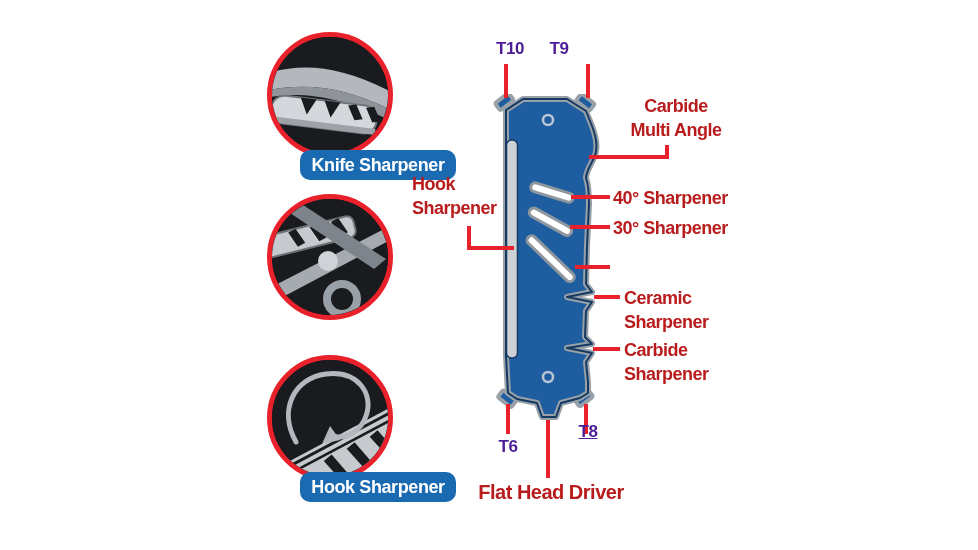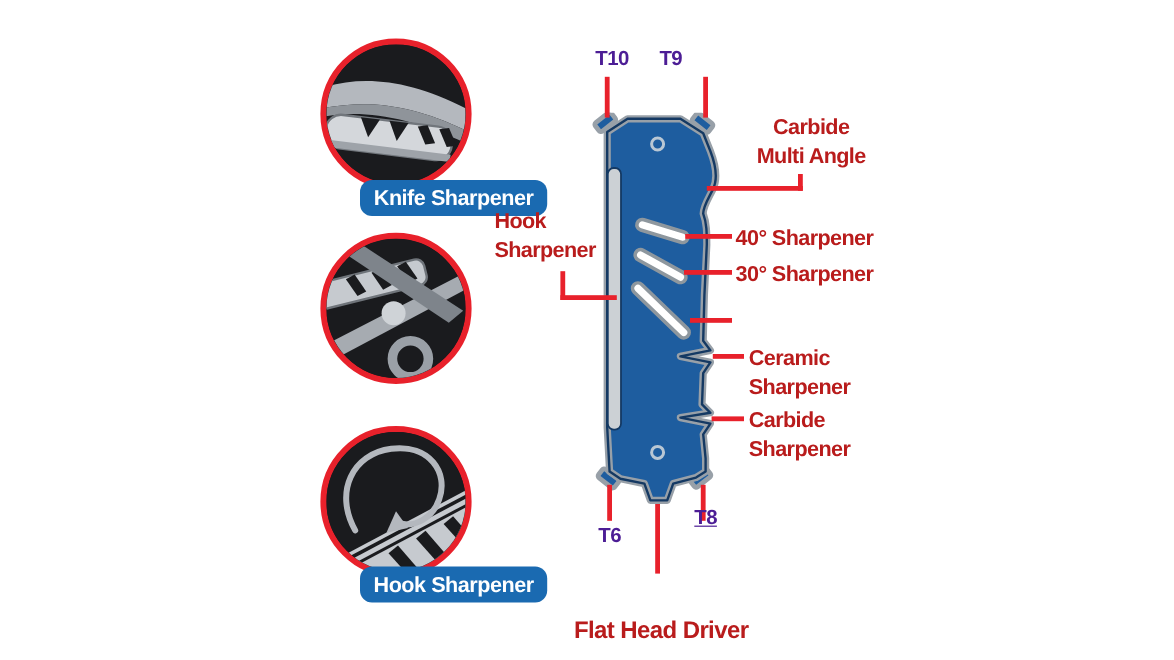--- a/index.html
+++ b/index.html
@@ -167,15 +167,15 @@
     <span class="ln">Carbide</span>
     <span class="ln">Sharpener</span>
   </div>
 
   <div class="line" style="left:506px;top:404px;width:4px;height:30px;"></div>
   <div class="line" style="left:584px;top:404px;width:4px;height:30px;"></div>
   <div class="tlabel" style="left:488px;top:437px;">T6</div>
   <div class="tlabel" style="left:568px;top:422px;text-decoration:underline;">T8</div>
 
   <div class="line" style="left:546px;top:420px;width:4px;height:58px;"></div>
-  <div class="lbl center" style="left:451px;top:480px;width:200px;font-size:20px;margin-top:34px;">Flat Head Driver</div>
+  <div class="lbl center" style="left:451px;top:480px;width:200px;font-size:20px;">Flat Head Driver</div>
 
 </div>
 
 </body></html>

